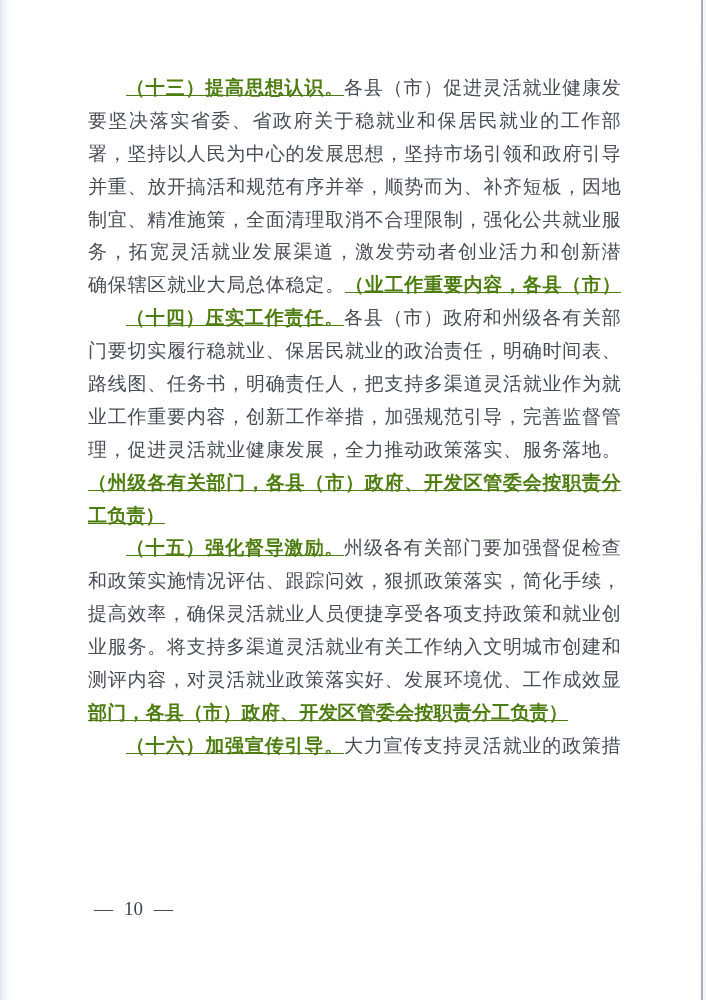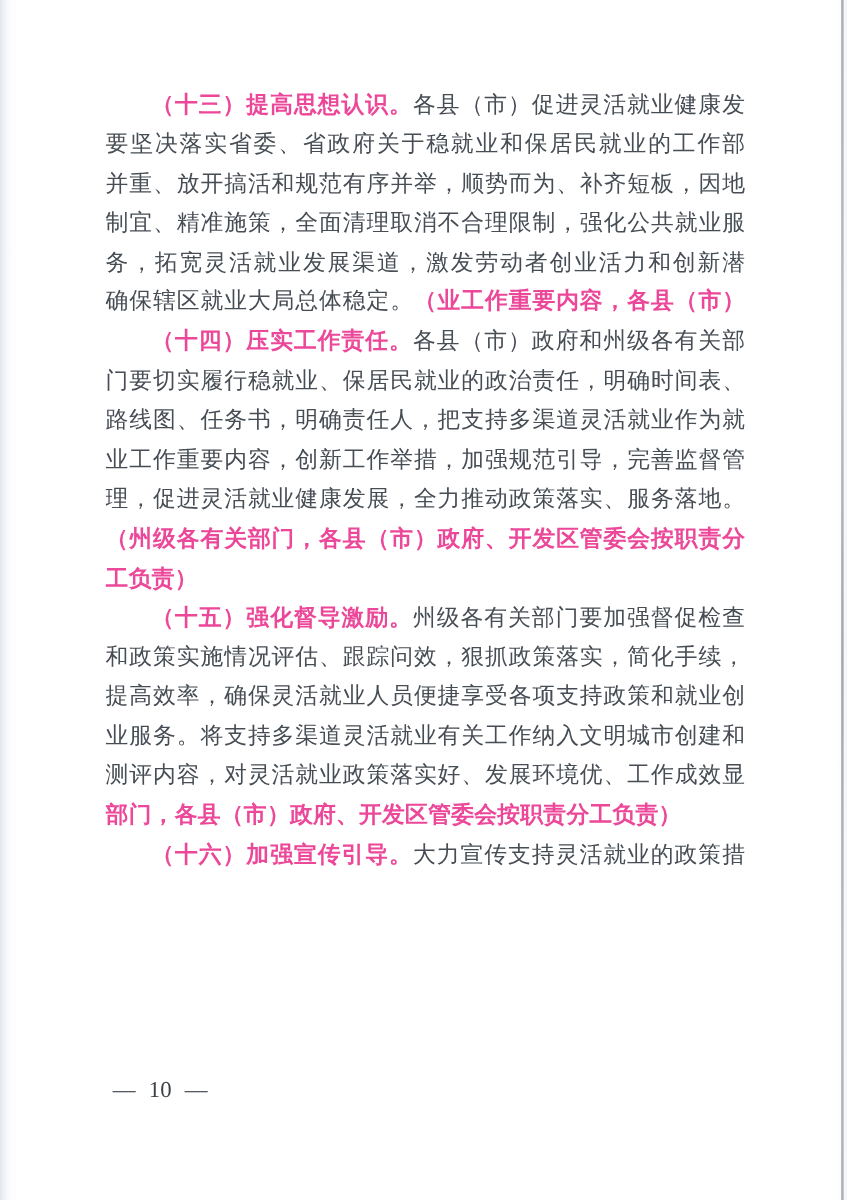--- a/index.html
+++ b/index.html
@@ -60,21 +60,22 @@
   }
   .line.first { text-indent: 2em; }
   .line.last  { text-align-last: left; }
   .run-normal {
     font-family: "Liberation Serif", "DejaVu Serif", serif;
     color: #474d54;
   }
   .run-bold {
     font-family: "Liberation Sans", "DejaVu Sans", sans-serif;
     font-weight: 700;
-    color: #ec4899;
+    color: #4d7c0f;
+    text-decoration: underline;
   }
   
   .footer {
     position: absolute;
     left: 94px;
     top: 898px;
     display: flex;
     align-items: center;
     gap: 11px;
     font-size: 19px;
@@ -87,20 +88,21 @@
 <body>
 
 <div class="edge-left"></div>
 <div class="edge-right-haze"></div>
 <div class="edge-right-line"></div>
 
 <div class="doc-body">
     <div>
       <div class="line first"><span class="run-bold">（十三）提高思想认识。</span><span class="run-normal">各县（市）促进灵活就业健康发展</span></div>
       <div class="line"><span class="run-normal">要坚决落实省委、省政府关于稳就业和保居民就业的工作部</span></div>
+      <div class="line"><span class="run-normal">署，坚持以人民为中心的发展思想，坚持市场引领和政府引导</span></div>
       <div class="line"><span class="run-normal">并重、放开搞活和规范有序并举，顺势而为、补齐短板，因地</span></div>
       <div class="line"><span class="run-normal">制宜、精准施策，全面清理取消不合理限制，强化公共就业服</span></div>
       <div class="line"><span class="run-normal">务，拓宽灵活就业发展渠道，激发劳动者创业活力和创新潜能，</span></div>
       <div class="line"><span class="run-normal">确保辖区就业大局总体稳定。</span><span class="run-bold">（业工作重要内容，各县（市）</span></div>
     </div>
     <div>
       <div class="line first"><span class="run-bold">（十四）压实工作责任。</span><span class="run-normal">各县（市）政府和州级各有关部</span></div>
       <div class="line"><span class="run-normal">门要切实履行稳就业、保居民就业的政治责任，明确时间表、</span></div>
       <div class="line"><span class="run-normal">路线图、任务书，明确责任人，把支持多渠道灵活就业作为就</span></div>
       <div class="line"><span class="run-normal">业工作重要内容，创新工作举措，加强规范引导，完善监督管</span></div>

